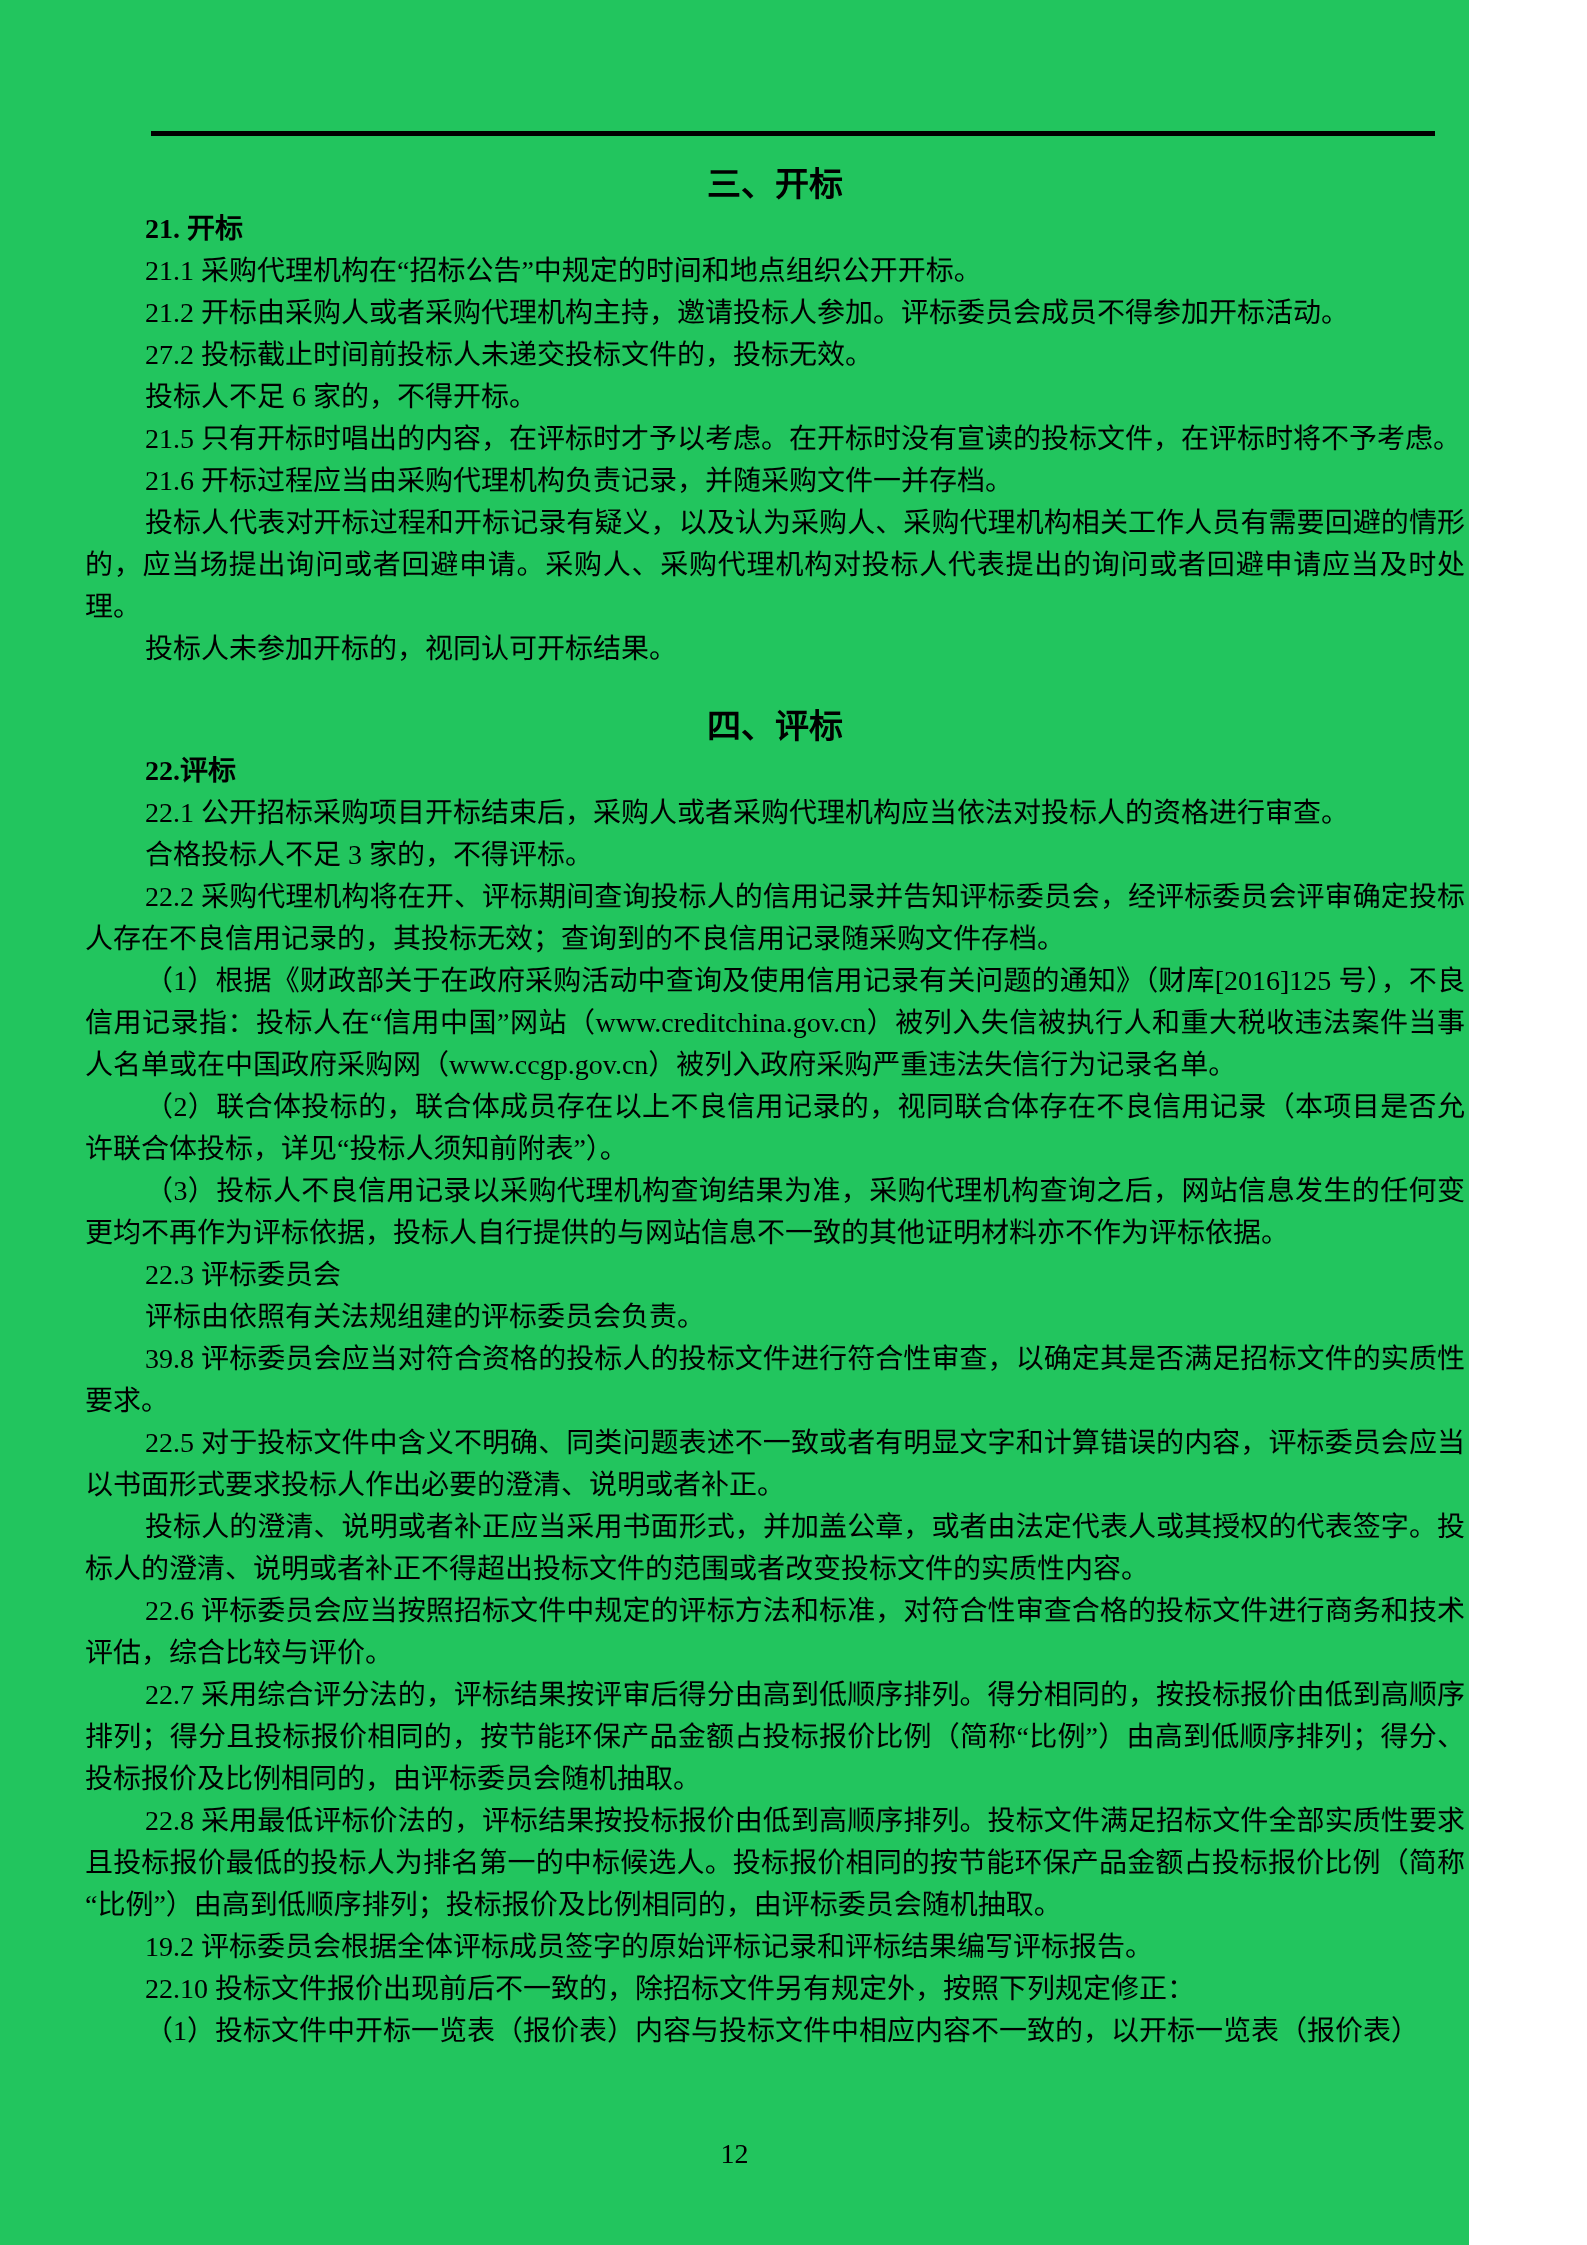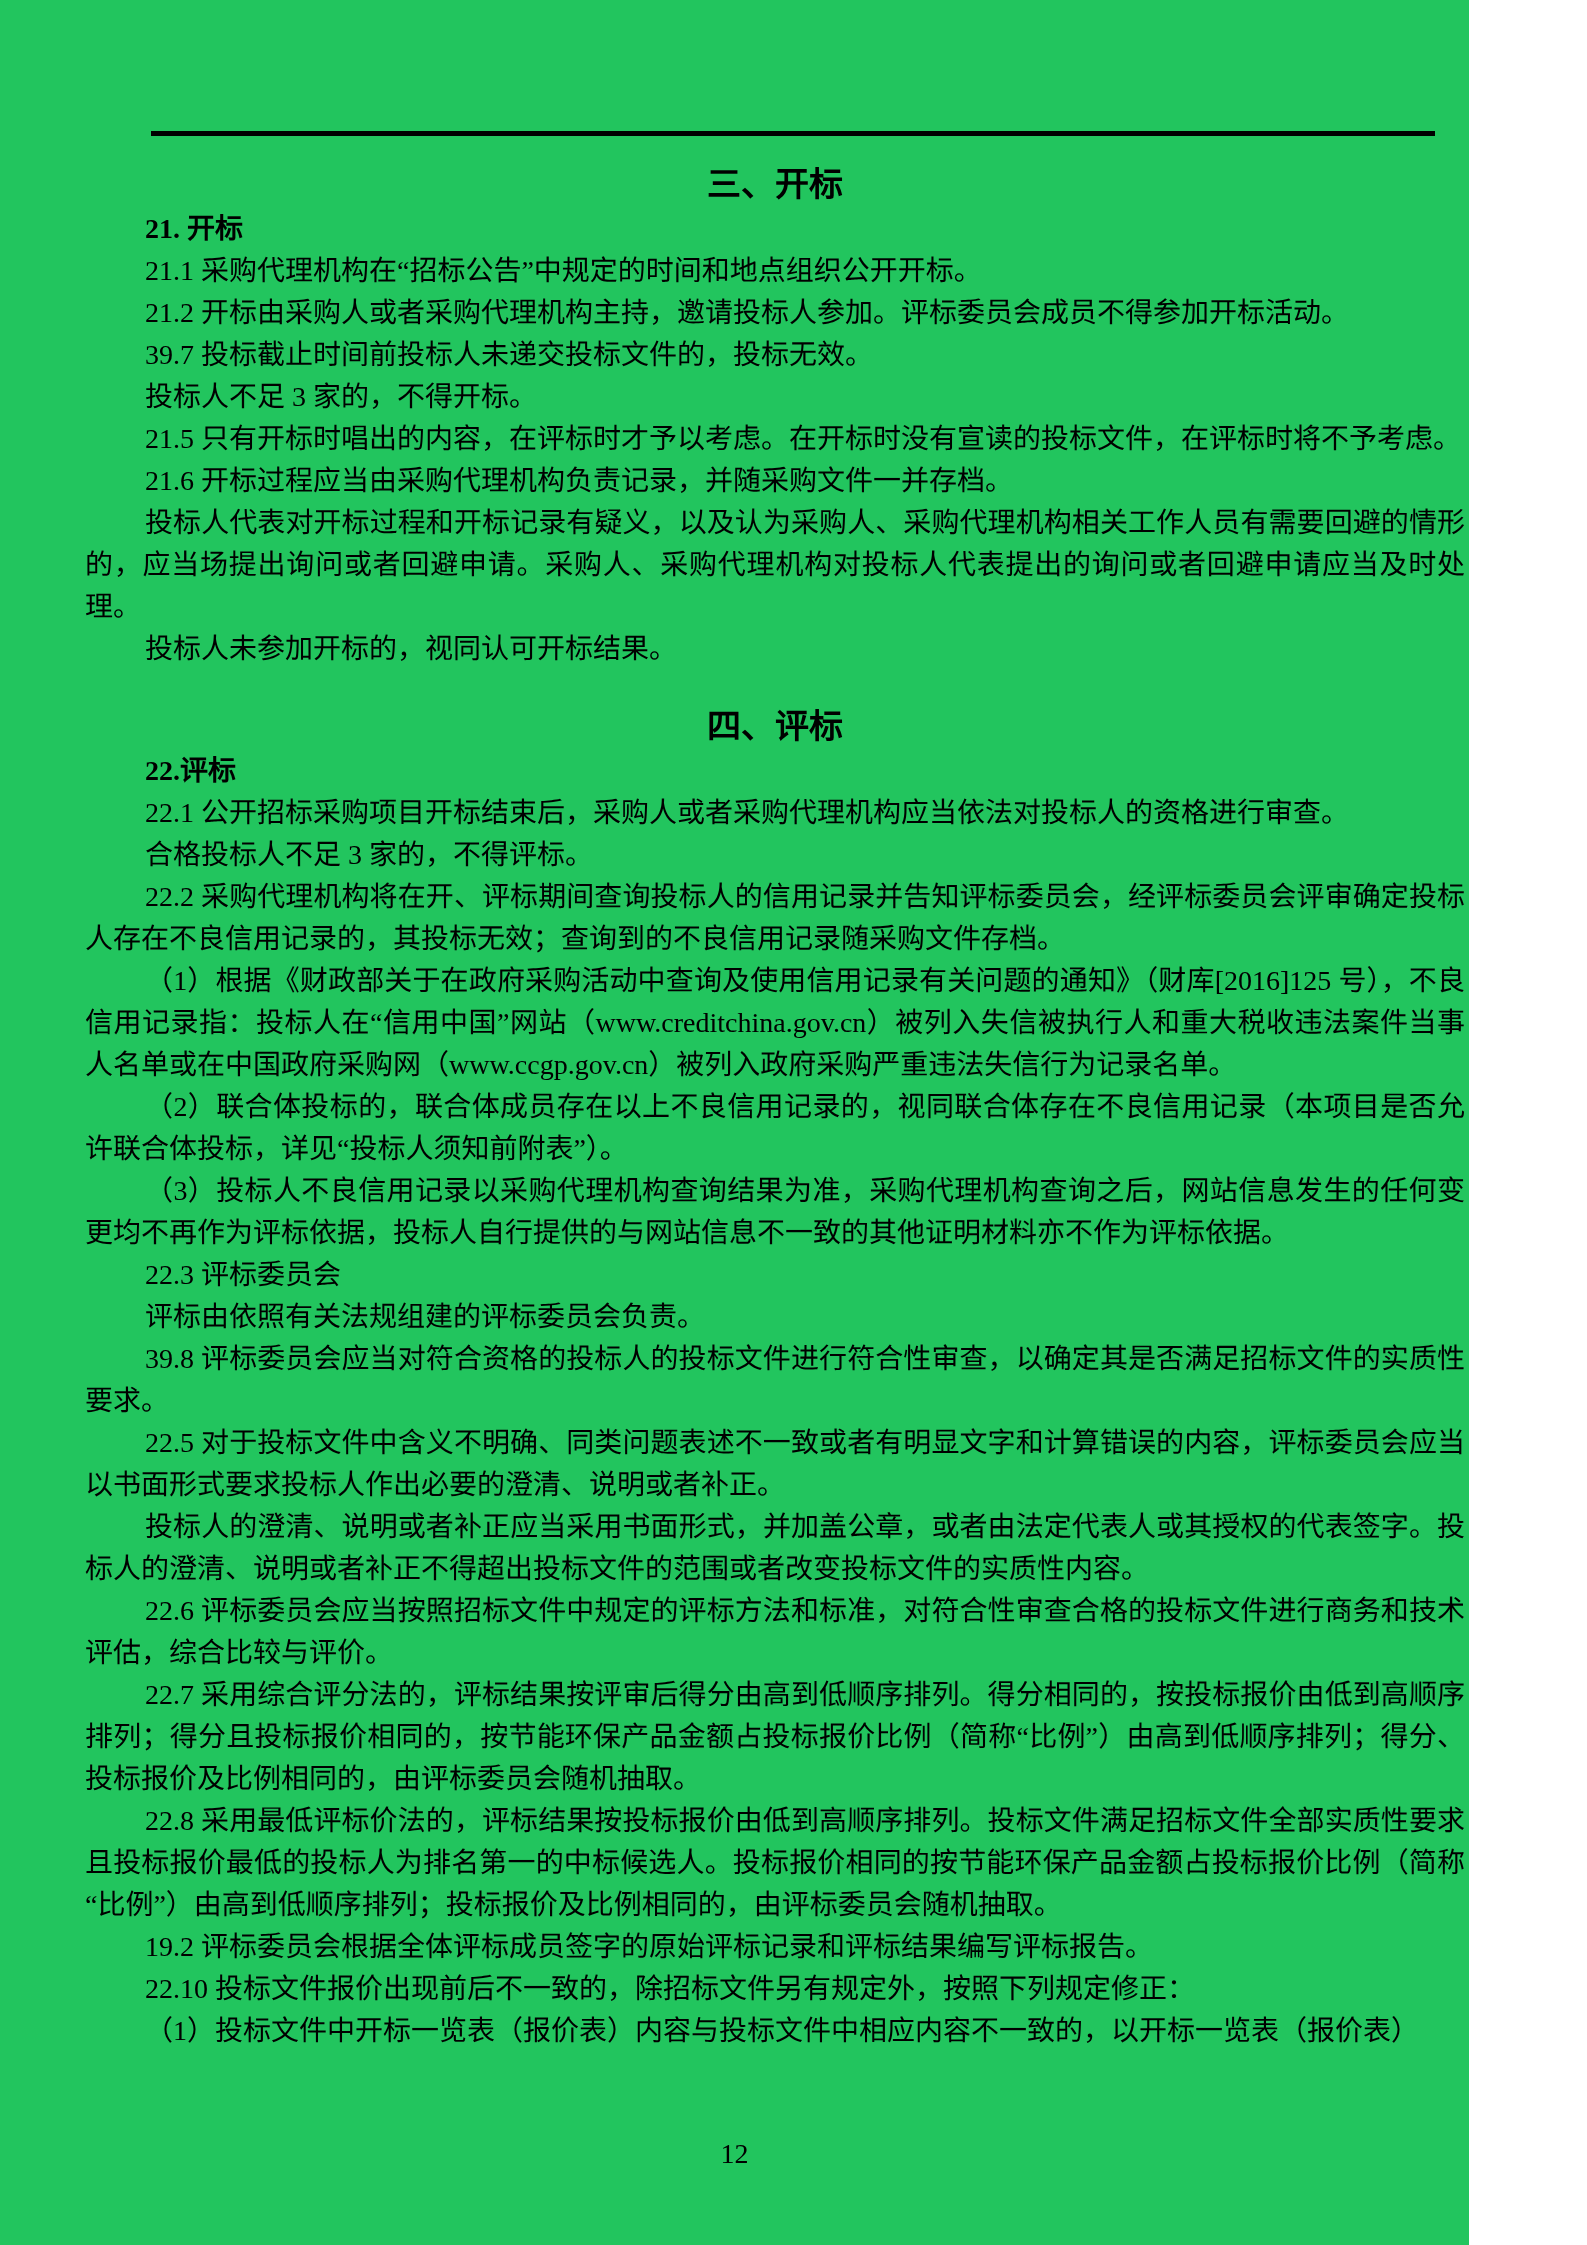--- a/index.html
+++ b/index.html
@@ -74,22 +74,22 @@
 
   <div class="top-rule"></div>
 
   <div class="content">
 
     <section>
       <h1 class="section-heading first">三、开标</h1>
       <p class="clause-title">21. 开标</p>
       <p class="para">21.1 采购代理机构在“招标公告”中规定的时间和地点组织公开开标。</p>
       <p class="para">21.2 开标由采购人或者采购代理机构主持，邀请投标人参加。评标委员会成员不得参加开标活动。</p>
-      <p class="para">39.7 投标截止时间前投标人未递交投标文件的，投标无效。</p>
-      <p class="para">投标人不足 3 家的，不得开标。</p>
+      <p class="para">27.2 投标截止时间前投标人未递交投标文件的，投标无效。</p>
+      <p class="para">投标人不足 6 家的，不得开标。</p>
       <p class="para">21.5 只有开标时唱出的内容，在评标时才予以考虑。在开标时没有宣读的投标文件，在评标时将不予考虑。</p>
       <p class="para">21.6 开标过程应当由采购代理机构负责记录，并随采购文件一并存档。</p>
       <p class="para">投标人代表对开标过程和开标记录有疑义，以及认为采购人、采购代理机构相关工作人员有需要回避的情形的，应当场提出询问或者回避申请。采购人、采购代理机构对投标人代表提出的询问或者回避申请应当及时处理。</p>
       <p class="para">投标人未参加开标的，视同认可开标结果。</p>
     </section>
 
     <section>
       <h1 class="section-heading second">四、评标</h1>
       <p class="clause-title">22.评标</p>
       <p class="para">22.1 公开招标采购项目开标结束后，采购人或者采购代理机构应当依法对投标人的资格进行审查。</p>

